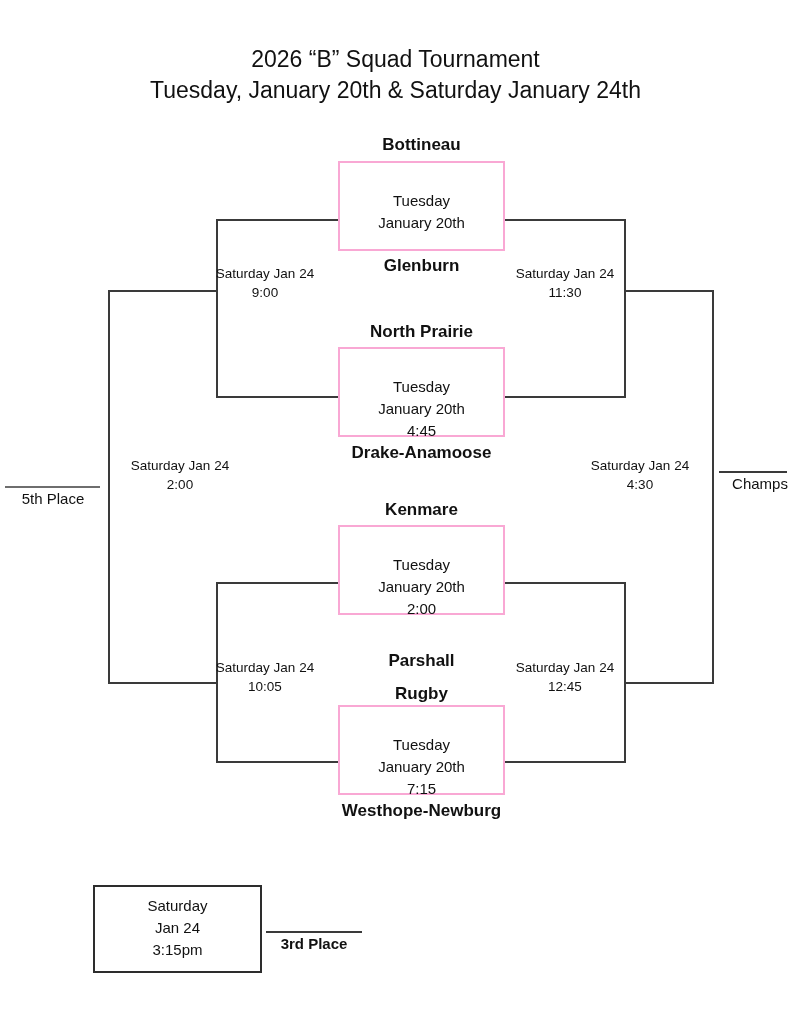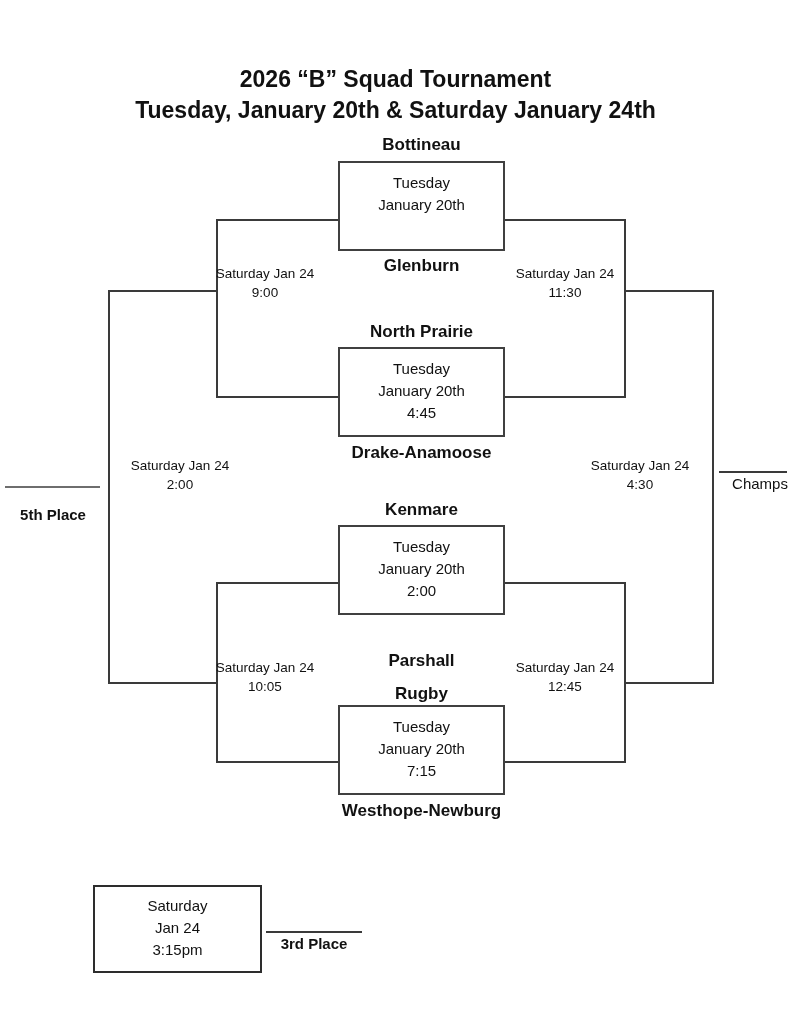--- a/index.html
+++ b/index.html
@@ -6,48 +6,48 @@
   #page{
     position:relative;width:791px;height:1024px;margin:0 auto;
     background:#ffffff;color:#111111;
     font-family:"Liberation Sans","DejaVu Sans",sans-serif;
     overflow:hidden;
   }
   .hline{position:absolute;height:2px;background:#3a3a3a;}
   .vline{position:absolute;width:2px;background:#3a3a3a;}
   .title{
     position:absolute;top:44px;left:0;width:791px;text-align:center;
-    font-size:23px;font-weight:bold;line-height:31px;margin-top:20px;
+    font-size:23px;font-weight:normal;line-height:31px;
   }
   .team{
     position:absolute;left:288px;width:267px;text-align:center;
     font-size:17px;font-weight:bold;line-height:20px;
   }
   .game-box{
     position:absolute;left:338px;width:167px;height:90px;
-    border:2px solid #404040;box-sizing:border-box;background:#ffffff;
-    text-align:center;font-size:15px;line-height:22px;padding-top:9px;
+    border:2px solid #f9a8d4;box-sizing:border-box;background:#ffffff;
+    text-align:center;font-size:15px;line-height:22px;padding-top:27px;
   }
   #gb1{top:161px}#gb2{top:347px}#gb3{top:525px}#gb4{top:705px}
   #team-t1{top:135px}#team-b1{top:256px}
   #team-t2{top:322px}#team-b2{top:443px}
   #team-t3{top:500px}#team-b3{top:651px}
   #team-t4{top:684px}#team-b4{top:801px}
   .slot-label{
     position:absolute;width:136px;text-align:center;
     font-size:13.5px;line-height:19px;
   }
   #lbl-cons-semi1{left:197px;top:264px}
   #lbl-champ-semi1{left:497px;top:264px}
   #lbl-cons-semi2{left:197px;top:658px}
   #lbl-champ-semi2{left:497px;top:658px}
   #lbl-cons-final{left:112px;top:456px}
   #lbl-champ-final{left:572px;top:456px}
   .place-label{position:absolute;text-align:center;font-size:15px;line-height:18px;}
-  #lbl-fifth{left:2px;top:506px;width:102px;font-weight:bold;}
+  #lbl-fifth{left:2px;top:490px;width:102px;font-weight:normal;}
   #lbl-champs{left:712px;top:475px;width:96px;font-weight:normal;}
   #lbl-third{left:262px;top:935px;width:104px;font-weight:bold;}
   #third-box{
     position:absolute;left:93px;top:885px;width:169px;height:88px;
     border:2px solid #2d2d2d;box-sizing:border-box;background:#ffffff;
     text-align:center;font-size:15px;line-height:22px;padding-top:8px;
   }
   
   #c-g1-l{left:216px;top:219px;width:122px}
   #c-g1-r{left:505px;top:219px;width:120px}

